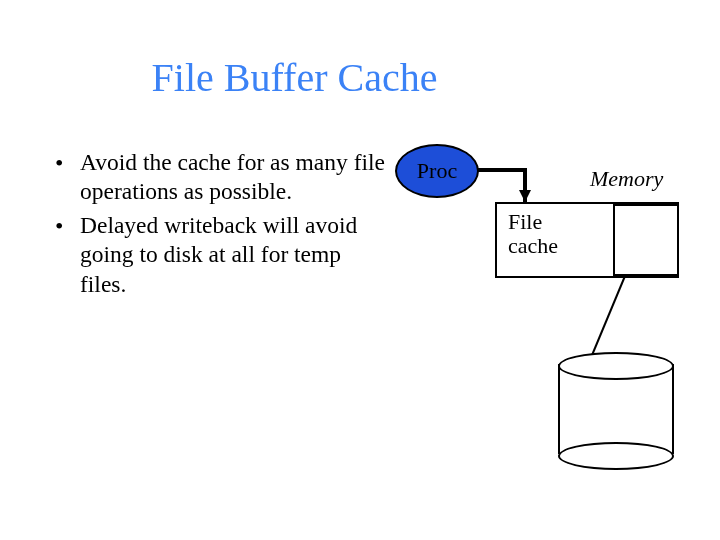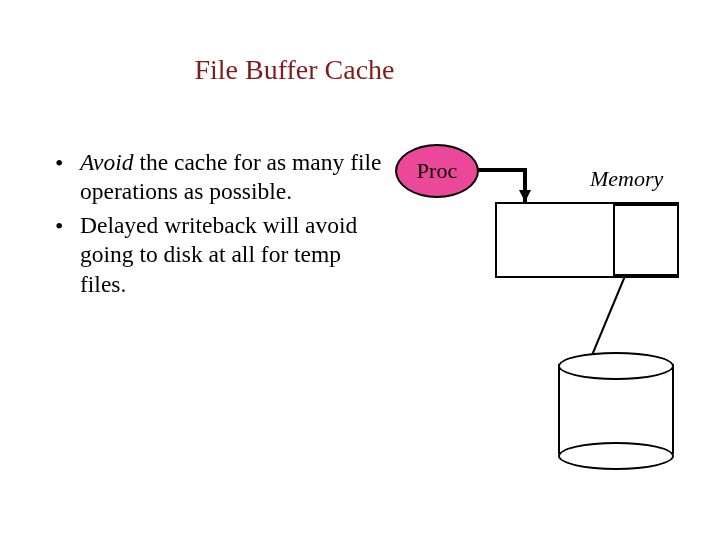--- a/index.html
+++ b/index.html
@@ -16,22 +16,22 @@
     position: relative;
     width: 720px;
     height: 540px;
   }
   .title {
     position: absolute;
     top: 54px;
     left: 0;
     width: 589px;
     text-align: center;
-    font-size: 28px;
-    color: #7f1d1d;
+    font-size: 40px;
+    color: #3b82f6;
     font-weight: normal;
   }
   .bullets {
     position: absolute;
     top: 148px;
     left: 55px;
     width: 330px;
     font-size: 23.5px;
     line-height: 1.25;
     color: #000000;
@@ -47,40 +47,40 @@
     margin-bottom: 4px;
   }
   .bullets li::before {
     content: "•";
     position: absolute;
     left: 0;
     top: 0;
     font-size: 24px;
     line-height: 1.25;
   }
-  .italic { font-style: italic; }
+  .italic { }
 
   
   .diagram {
     position: absolute;
     top: 120px;
     left: 395px;
     width: 310px;
     height: 400px;
   }
   
   .proc-oval {
     position: absolute;
     top: 24px;
     left: 0px;
     width: 80px;
     height: 50px;
     border: 2px solid #000;
     border-radius: 50%;
-    background: #ec4899;
+    background: #1d4ed8;
     display: flex;
     align-items: center;
     justify-content: center;
     font-size: 22px;
   }
   
   .memory-label {
     position: absolute;
     top: 46px;
     left: 195px;
@@ -188,20 +188,24 @@
 
       <line x1="230" y1="156" x2="195" y2="240" stroke="#000" stroke-width="2"></line>
     </svg>
 
     <div class="memory-label">Memory</div>
 
     <div class="memory-box">
       <div class="filecache-box"></div>
     </div>
 
+    <div class="filecache-label">
+      <span>File</span><br>
+      <span>cache</span>
+    </div>
 
     <div class="proc-oval">
       <span>Proc</span>
     </div>
 
     <div class="cylinder">
       <div class="cyl-body"></div>
       <div class="cyl-bottom"></div>
       <div class="cyl-top"></div>
     </div>

